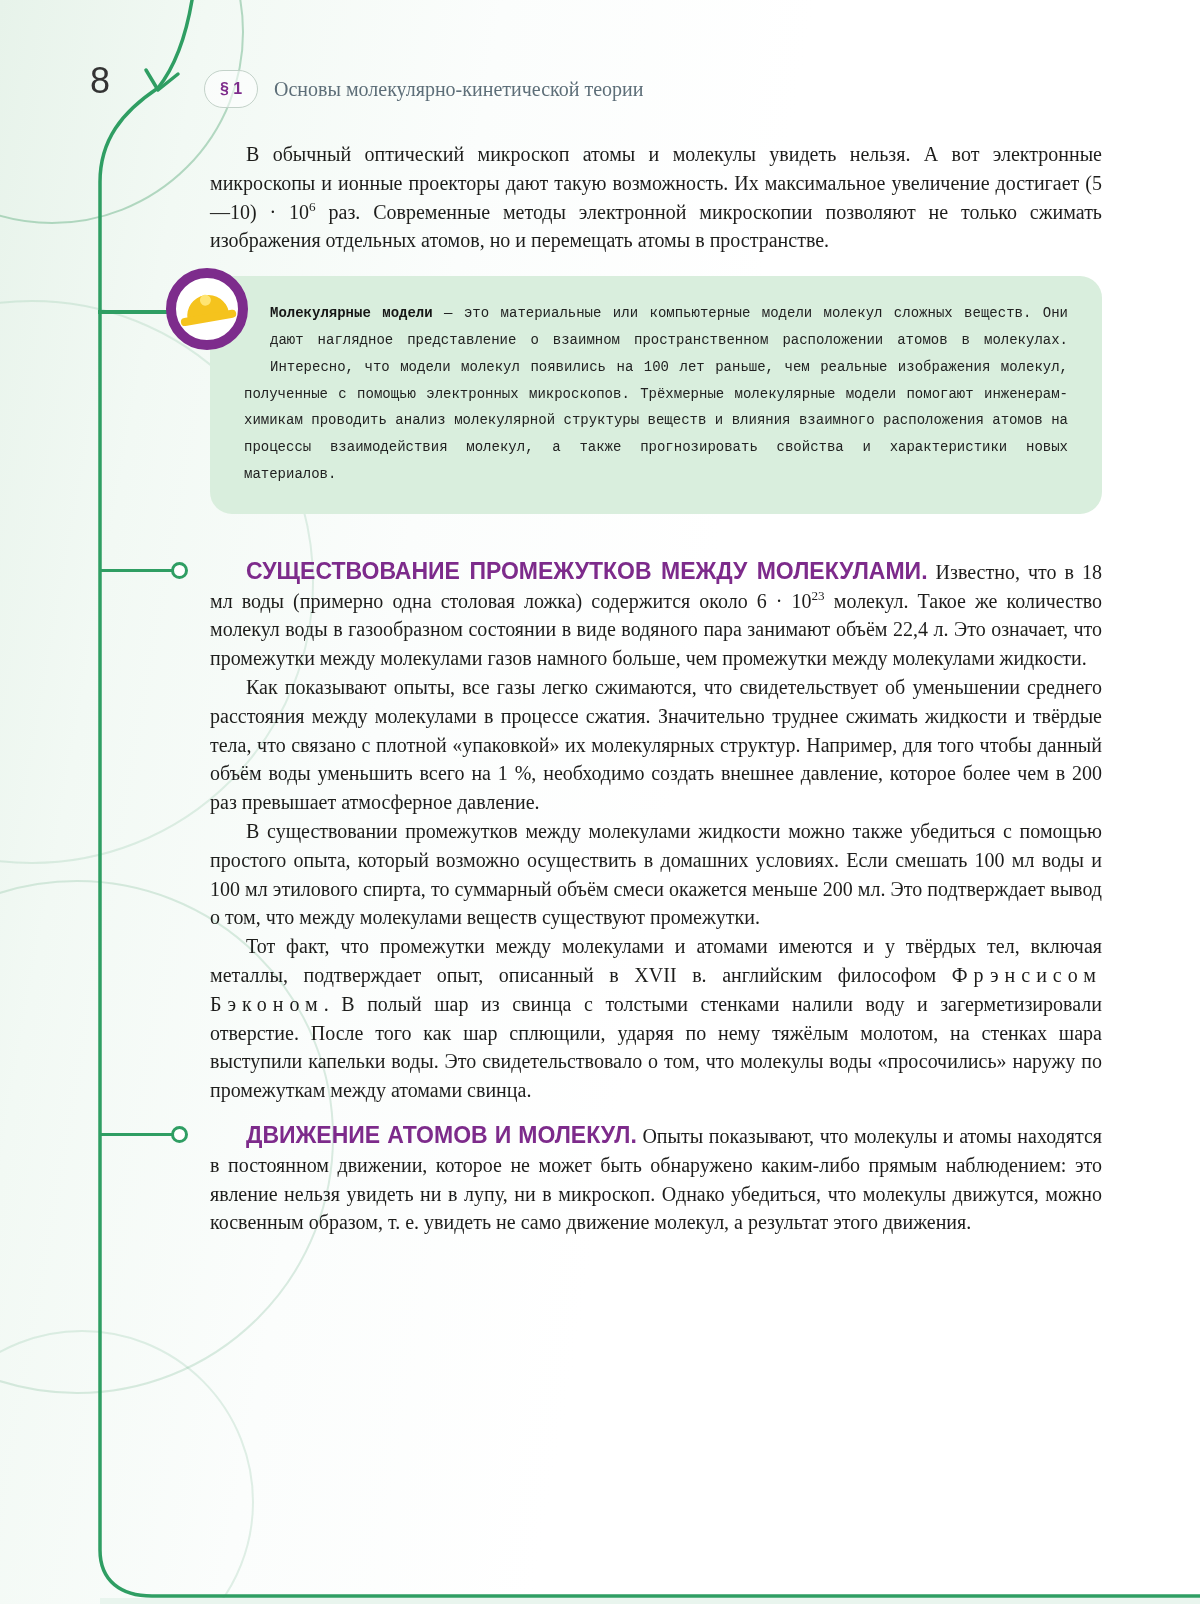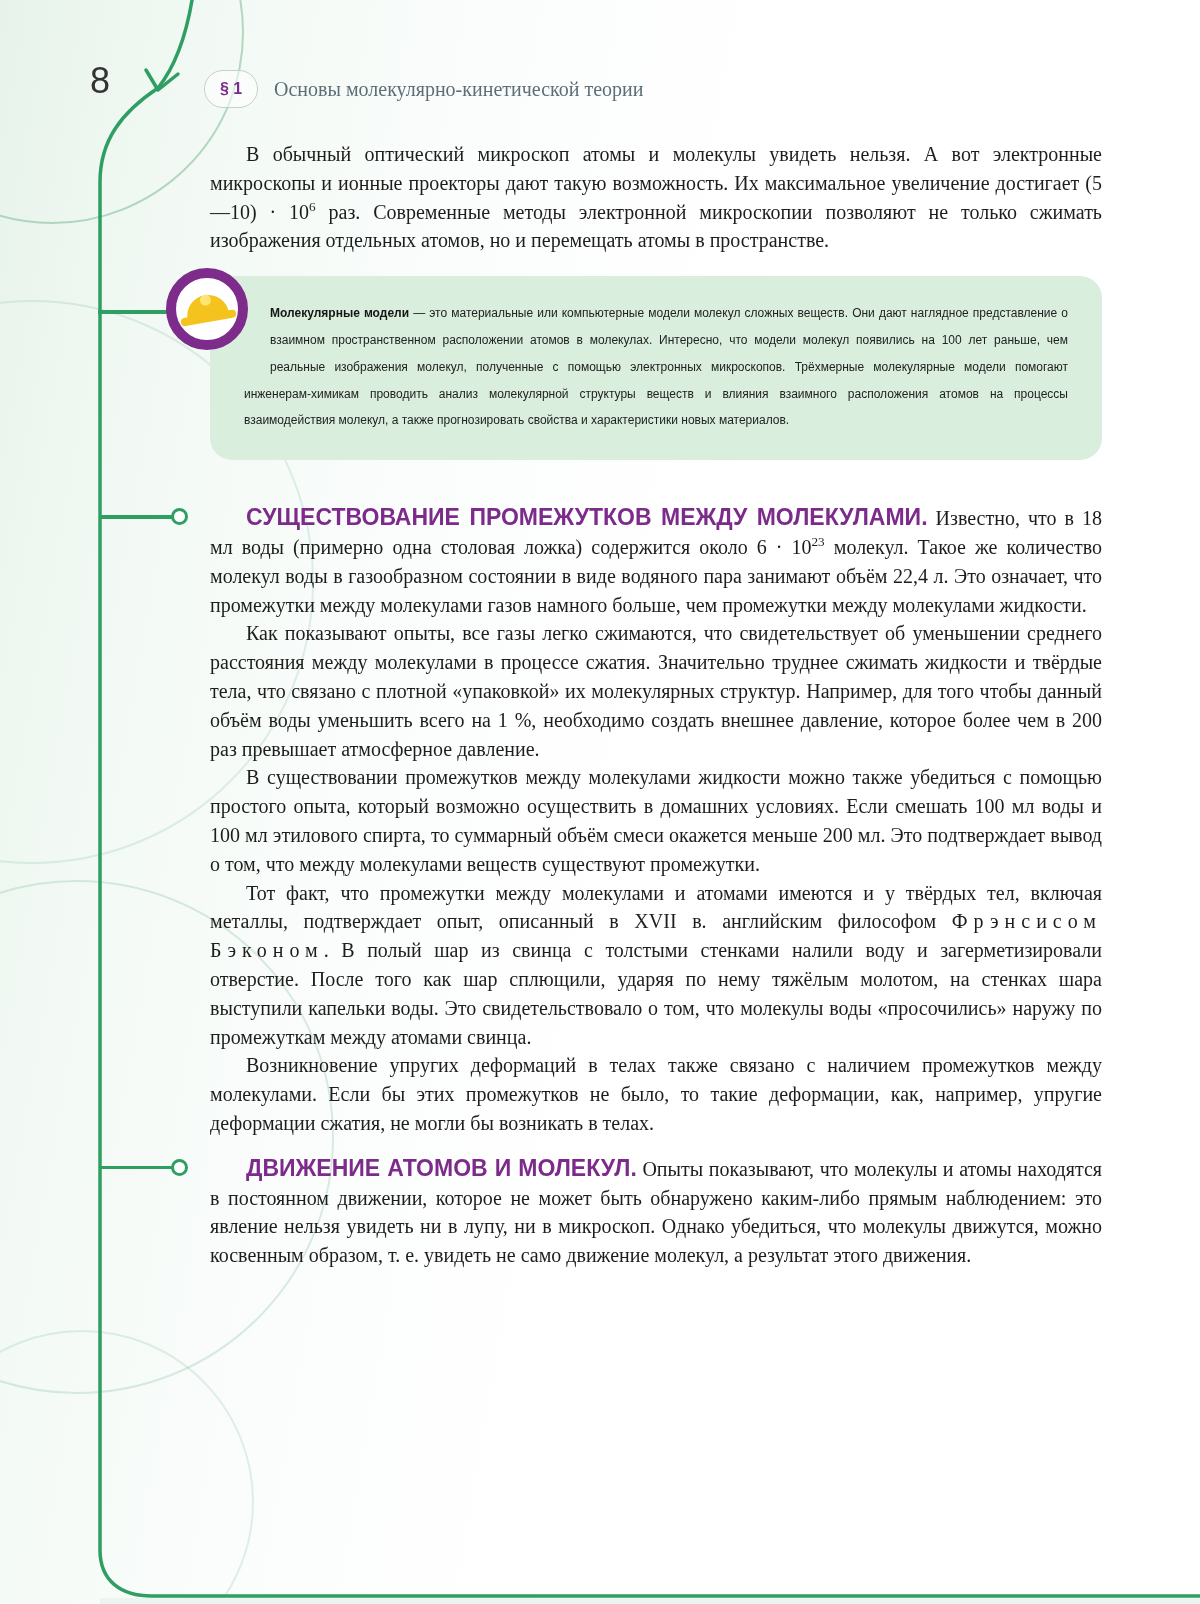--- a/index.html
+++ b/index.html
@@ -16,22 +16,22 @@
            font-size:36px;color:#333;z-index:2;}
   .header{position:absolute;left:204px;top:70px;display:flex;align-items:center;gap:16px;z-index:2;}
   .pill{min-width:54px;height:38px;border:1.5px solid #c3d2c9;border-radius:20px;
         display:flex;align-items:center;justify-content:center;background:rgba(255,255,255,.55);box-sizing:border-box;}
   .pill span{font-family:"Liberation Sans",sans-serif;font-weight:bold;font-size:16px;color:#7d2b8b;}
   .htitle{font-family:Liberation Serif, serif;font-size:20px;color:#5d6e78;}
   .content{position:absolute;left:210px;top:140px;width:892px;z-index:2;}
   .body-p{margin:0;font-size:20px;line-height:28.8px;text-align:justify;text-indent:36px;}
   sup{font-size:66%;line-height:0;}
   .infobox{position:relative;margin-top:21px;background:#d9eedd;border-radius:22px;
-           padding:24px 34px 26px 34px;font-family:Liberation Sans, sans-serif;
-           font-size:12px;line-height:26.8px;text-align:justify;text-indent:0;color:#222;}
+           padding:24px 34px 26px 34px;font-family:Liberation Mono, monospace;
+           font-size:14px;line-height:26.8px;text-align:justify;text-indent:0;color:#222;}
   .infobox .lead{font-weight:bold;color:#161616;}
   .icon-clear{float:left;width:26px;height:56px;}
   .infobox-icon{position:absolute;left:-46px;top:-10px;width:86px;height:86px;z-index:2;}
   .branch-icon{position:absolute;left:-112px;top:34px;width:72px;height:3.5px;background:#2f9e63;z-index:1;}
   .section{margin-top:43px;}
   .section-2{margin-top:16px;}
   .p-first{position:relative;}
   .node{position:absolute;left:-39px;top:5px;width:11px;height:11px;border:3.5px solid #2f9e63;
         border-radius:50%;background:#fff;}
   .branchline{position:absolute;left:-110px;top:12px;width:74px;height:3.5px;background:#2f9e63;}
@@ -82,21 +82,20 @@
       </div>
       <div class="icon-clear"></div>
       <span class="lead">Молекулярные модели</span><span> — это материальные или компьютерные модели молекул сложных веществ. Они дают наглядное представление о взаимном пространственном расположении атомов в молекулах. Интересно, что модели молекул появились на 100 лет раньше, чем реальные изображения молекул, полученные с помощью электронных микроскопов. Трёхмерные молекулярные модели помогают инженерам-химикам проводить анализ молекулярной структуры веществ и влияния взаимного расположения атомов на процессы взаимодействия молекул, а также прогнозировать свойства и характеристики новых материалов.</span>
     </div>
 
     <div class="section">
       <p class="body-p p-first"><span class="branchline"></span><span class="node"></span><span class="shead">СУЩЕСТВОВАНИЕ ПРОМЕЖУТКОВ МЕЖДУ МОЛЕКУЛАМИ.</span><span> Известно, что в 18 мл воды (примерно одна столовая ложка) содержится около 6 · 10</span><sup>23</sup><span> молекул. Такое же количество молекул воды в газообразном состоянии в виде водяного пара занимают объём 22,4 л. Это означает, что промежутки между молекулами газов намного больше, чем промежутки между молекулами жидкости.</span></p>
       <p class="body-p">Как показывают опыты, все газы легко сжимаются, что свидетельствует об уменьшении среднего расстояния между молекулами в процессе сжатия. Значительно труднее сжимать жидкости и твёрдые тела, что связано с плотной «упаковкой» их молекулярных структур. Например, для того чтобы данный объём воды уменьшить всего на 1 %, необходимо создать внешнее давление, которое более чем в 200 раз превышает атмосферное давление.</p>
       <p class="body-p">В существовании промежутков между молекулами жидкости можно также убедиться с помощью простого опыта, который возможно осуществить в домашних условиях. Если смешать 100 мл воды и 100 мл этилового спирта, то суммарный объём смеси окажется меньше 200 мл. Это подтверждает вывод о том, что между молекулами веществ существуют промежутки.</p>
       <p class="body-p"><span>Тот факт, что промежутки между молекулами и атомами имеются и у твёрдых тел, включая металлы, подтверждает опыт, описанный в XVII в. английским философом </span><span class="spaced">Фрэнсисом Бэконом</span><span>. В полый шар из свинца с толстыми стенками налили воду и загерметизировали отверстие. После того как шар сплющили, ударяя по нему тяжёлым молотом, на стенках шара выступили капельки воды. Это свидетельствовало о том, что молекулы воды «просочились» наружу по промежуткам между атомами свинца.</span></p>
-      <p class="body-p">Возникновение упругих деформаций в телах также связано с наличием промежутков между молекулами. Если бы этих промежутков не было, то такие деформации, как, например, упругие деформации сжатия, не могли бы возникать в телах.</p>
     </div>
 
     <div class="section section-2">
       <p class="body-p p-first"><span class="branchline"></span><span class="node"></span><span class="shead">ДВИЖЕНИЕ АТОМОВ И МОЛЕКУЛ.</span><span> Опыты показывают, что молекулы и атомы находятся в постоянном движении, которое не может быть обнаружено каким-либо прямым наблюдением: это явление нельзя увидеть ни в лупу, ни в микроскоп. Однако убедиться, что молекулы движутся, можно косвенным образом, т. е. увидеть не само движение молекул, а результат этого движения.</span></p>
     </div>
 
   </div>
 </div>
 
 </body></html>

